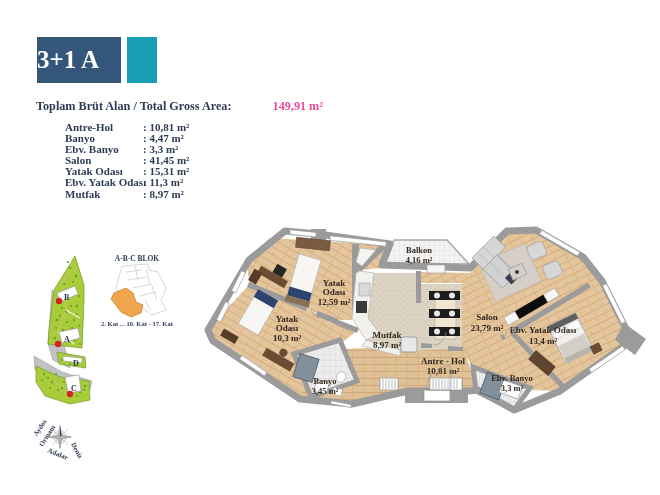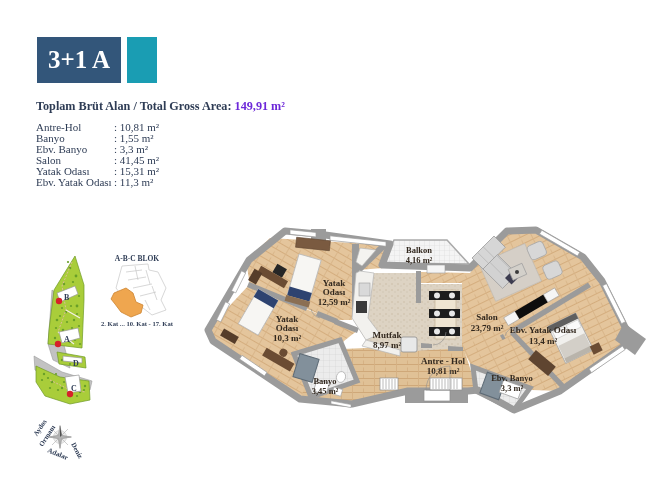--- a/index.html
+++ b/index.html
@@ -1,36 +1,37 @@
 <!DOCTYPE html>
 <html><head>
 <meta charset="utf-8">
 <style>
   html,body{margin:0;padding:0;background:#fff;}
   body{width:660px;height:495px;position:relative;font-family:"Liberation Serif",serif;overflow:hidden;}
   .abs{position:absolute;}
-  .row{height:11.1px;font-size:11px;font-weight:normal;color:#2e3c55;white-space:nowrap;}
+  .row{height:11.1px;font-size:11px;font-weight:bold;color:#2e3c55;white-space:nowrap;margin-left:29px;}
   .row .n{display:inline-block;width:78px;}
 </style>
 </head>
 <body>
 
-<div class="abs" style="left:37px;top:37px;width:84px;height:46px;background:#33567a;color:#ffffff;font-weight:bold;font-size:25px;text-align:center;line-height:46px;">3+1 A</div>
+<div class="abs" style="left:37px;top:37px;width:84px;height:46px;background:#33567a;color:#ffffff;font-weight:bold;font-size:25px;line-height:46px;">3+1 A</div>
 
 <div class="abs" style="left:127px;top:37px;width:30px;height:46px;background:#1a9db3;"></div>
 
-<div class="abs" style="left:36px;top:99px;font-size:12.2px;font-weight:bold;color:#2e3c55;">Toplam Brüt Alan / Total Gross Area: <span style="color:#6d28d9;">149,91 m²</span></div>
+<div class="abs" style="left:36px;top:99px;font-size:12.2px;font-weight:bold;color:#2e3c55;">Toplam Brüt Alan / Total Gross Area: <span style="color:#ec4899;margin-left:38px;">149,91 m²</span></div>
 
 <div class="abs" style="left:36px;top:121px;">
   <div class="row"><span class="n">Antre-Hol</span><span>: 10,81 m²</span></div>
-  <div class="row"><span class="n">Banyo</span><span>: 1,55 m²</span></div>
+  <div class="row"><span class="n">Banyo</span><span>: 4,47 m²</span></div>
   <div class="row"><span class="n">Ebv. Banyo</span><span>: 3,3 m²</span></div>
   <div class="row"><span class="n">Salon</span><span>: 41,45 m²</span></div>
   <div class="row"><span class="n">Yatak Odası</span><span>: 15,31 m²</span></div>
   <div class="row"><span class="n">Ebv. Yatak Odası</span><span>: 11,3 m²</span></div>
+  <div class="row"><span class="n">Mutfak</span><span>: 8,97 m²</span></div>
 </div>
 
 <svg class="abs" style="left:0;top:0;" width="660" height="495" viewBox="0 0 660 495">
 <defs>
   <pattern id="woodL" width="22" height="7" patternUnits="userSpaceOnUse" patternTransform="rotate(30)">
     <rect width="22" height="7" fill="#e4c59c"></rect>
         <rect width="22" height="0.9" fill="#d2aa7b"></rect>
     <rect x="0" y="0" width="0.9" height="7" fill="#d8b488"></rect>
         <rect x="11" y="3.5" width="0.9" height="3.5" fill="#d8b488"></rect>
   </pattern>

